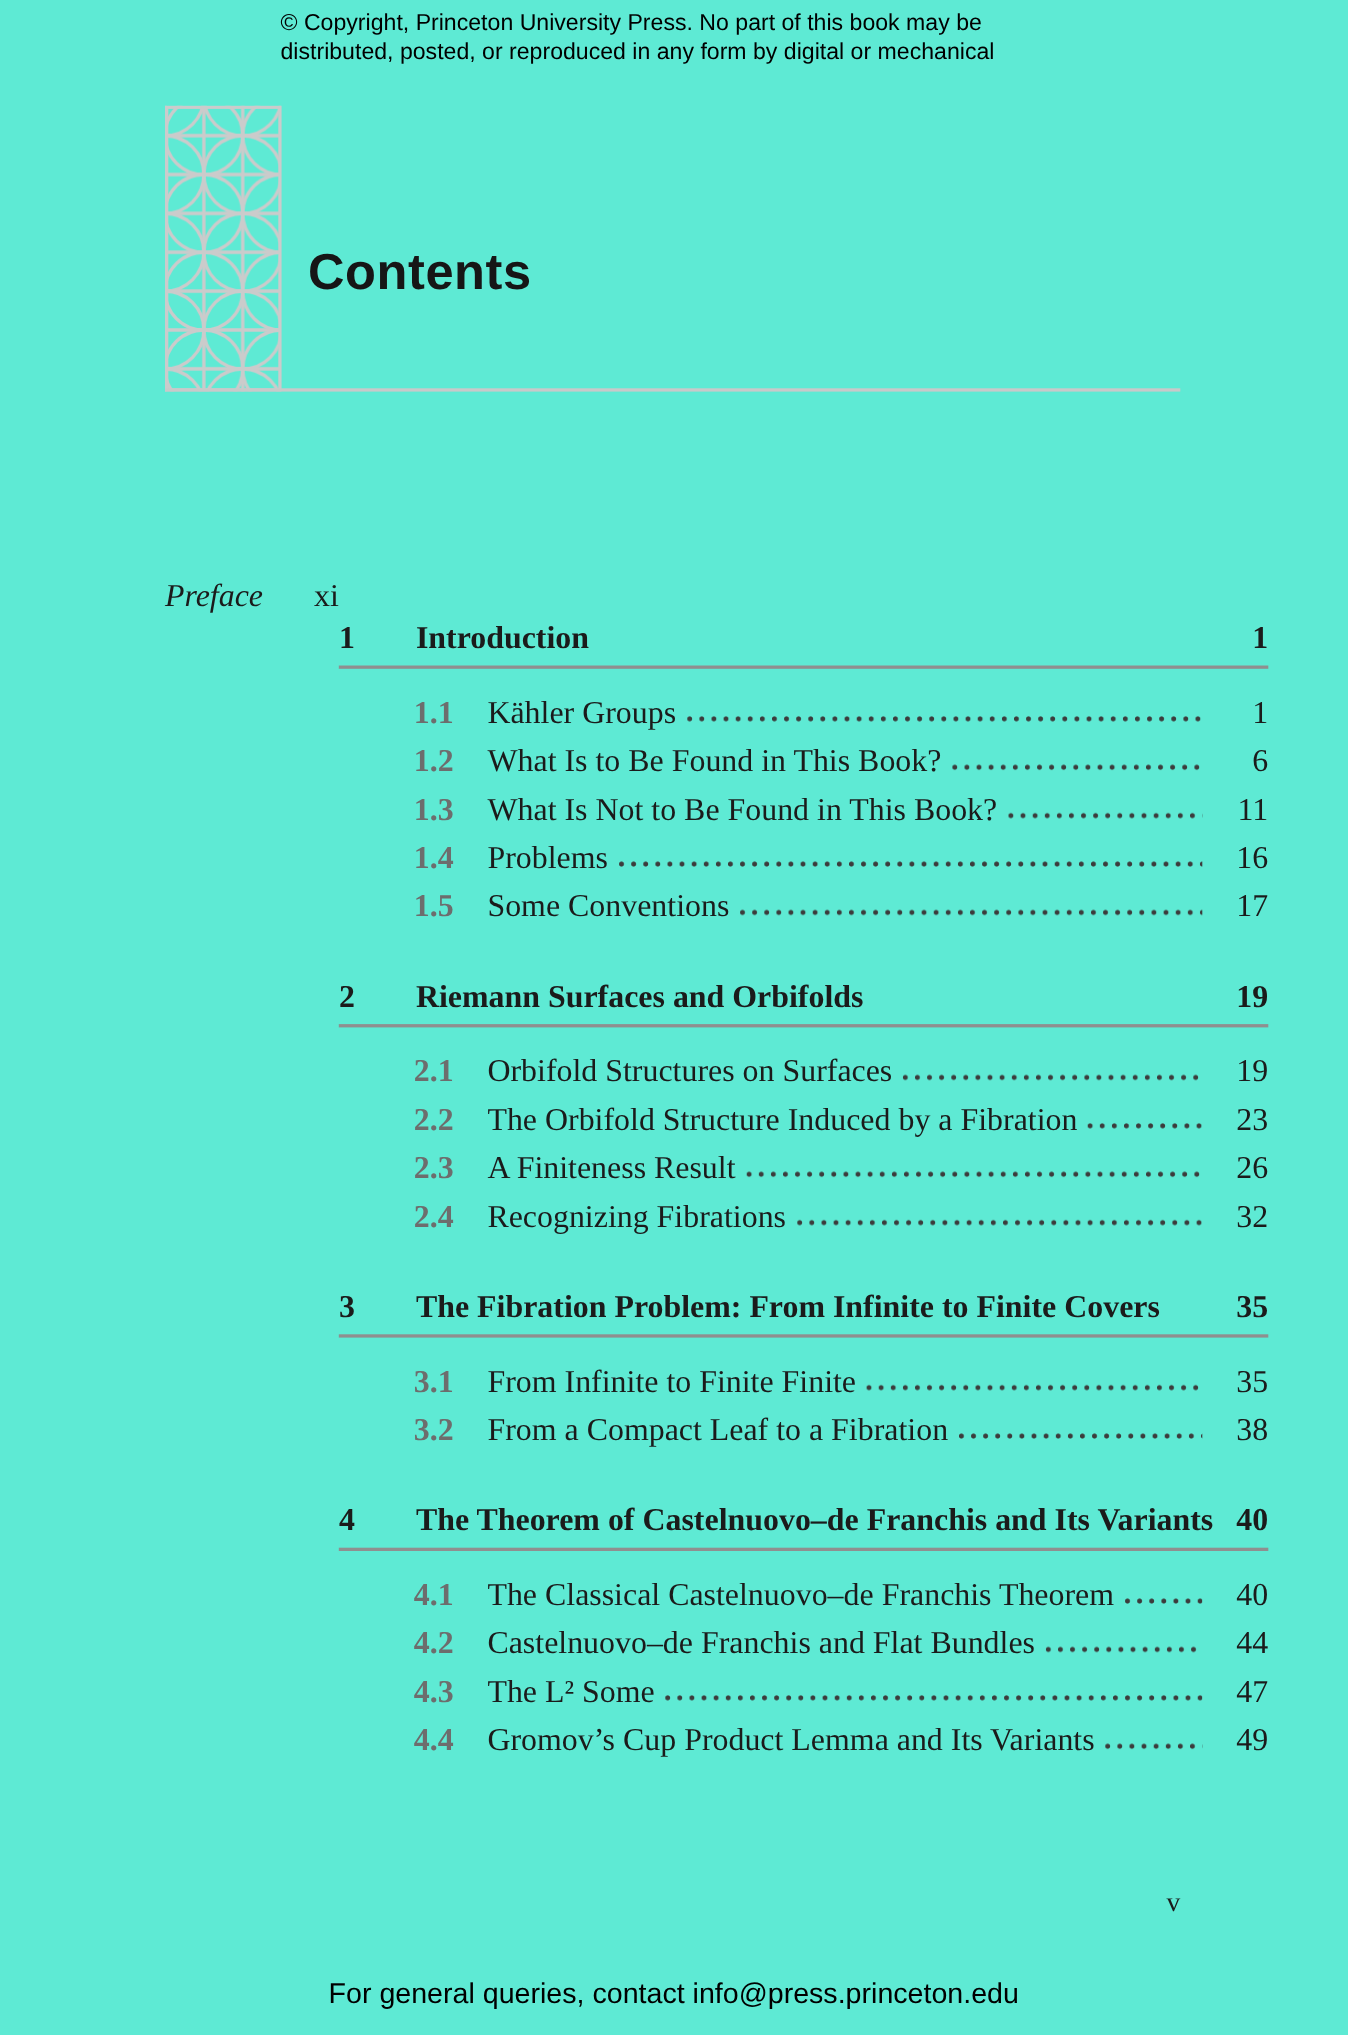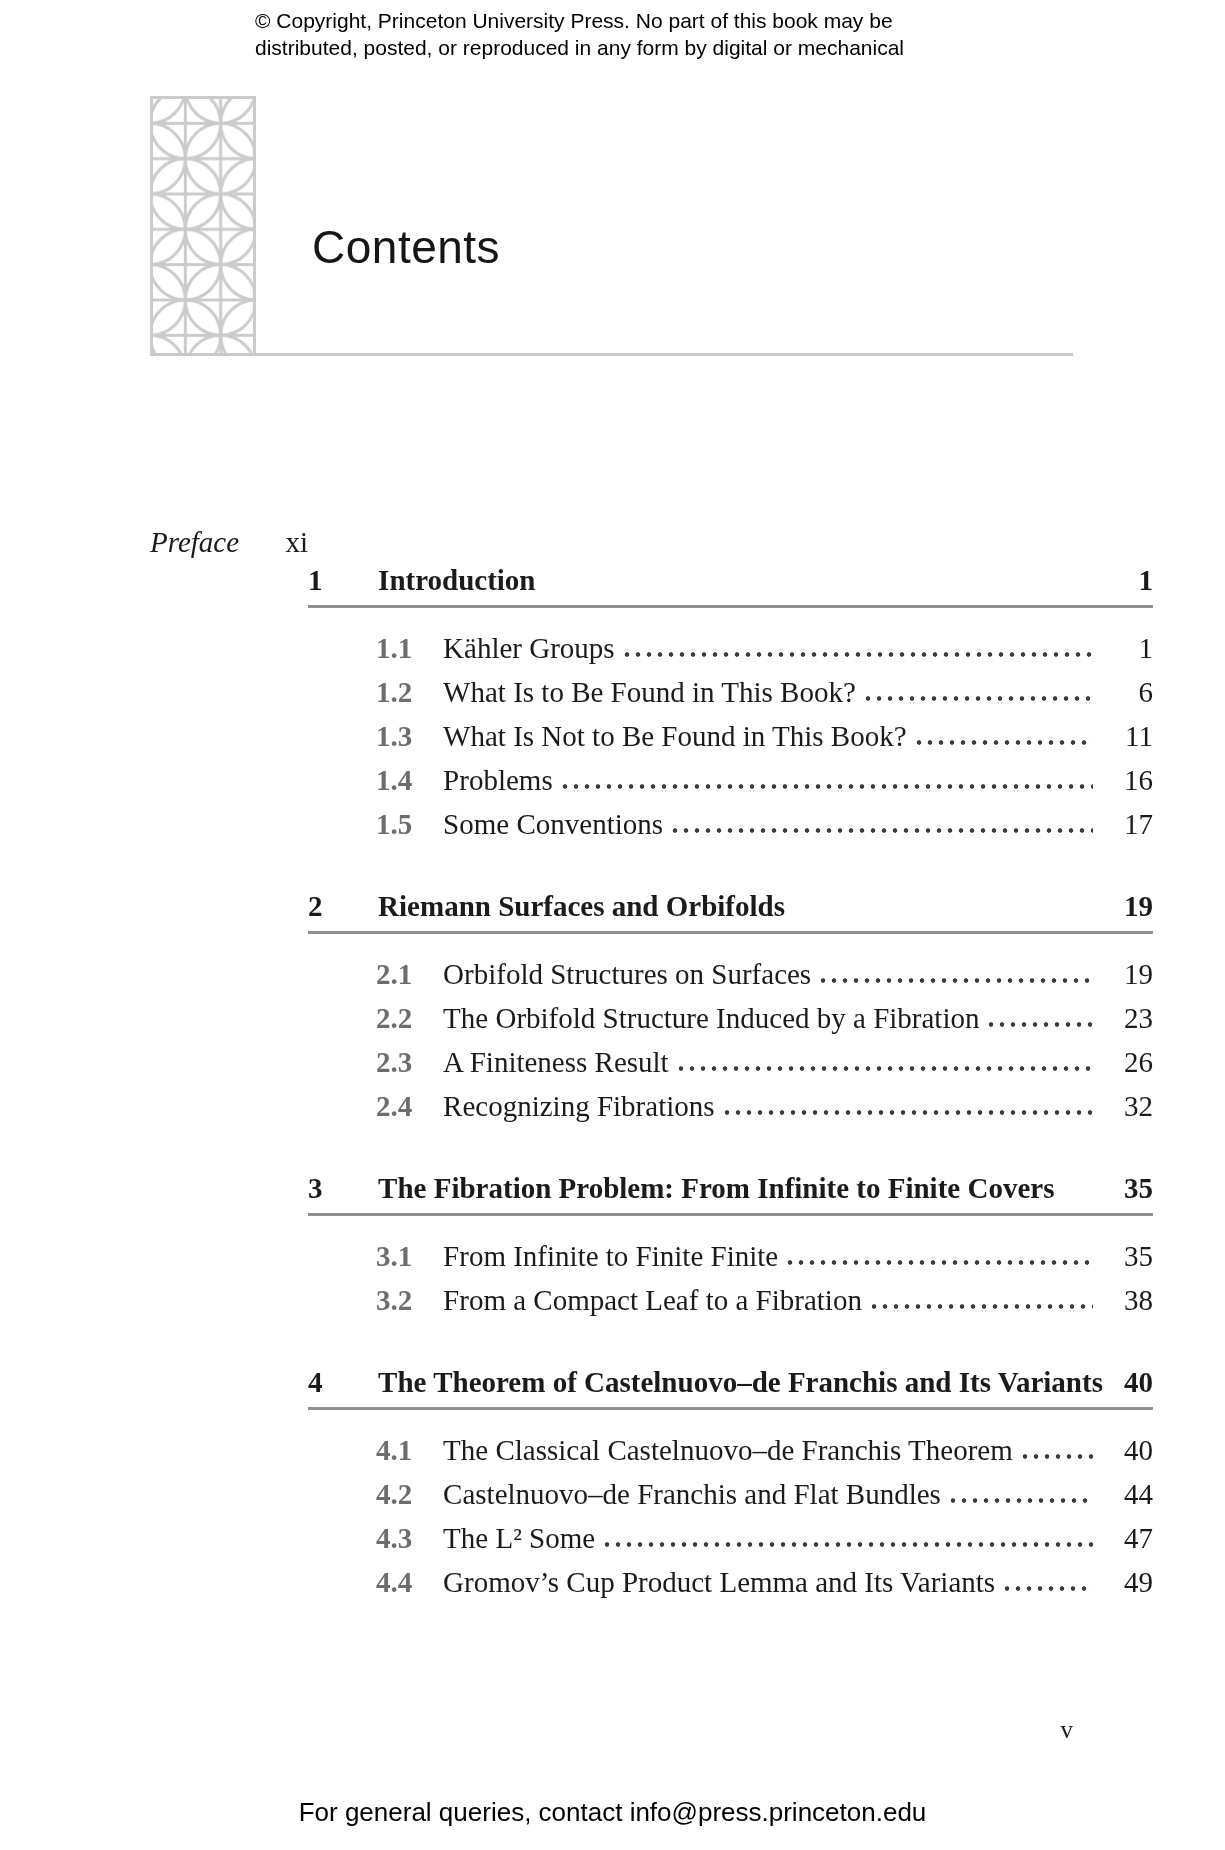--- a/index.html
+++ b/index.html
@@ -1,32 +1,32 @@
 <!DOCTYPE html>
 <html><head>
 <meta charset="utf-8">
 <style>
   html,body { margin:0; padding:0; background:#e8e8e8; }
   .page {
     position:relative; width:1225px; height:1850px; margin:0 auto;
-    background:#ffffff; overflow:hidden;
+    background:#5eead4; overflow:hidden;
     font-family:"Liberation Serif","DejaVu Serif",serif; color:#1b1b1b;
   }
   
   .copyright {
     position:absolute; left:255px; top:7px;
     font-family:"Liberation Sans","DejaVu Sans",sans-serif;
     font-size:21px; line-height:27px; color:#000;
   }
   
   .ornament { position:absolute; left:150px; top:96px; width:106px; height:260px; }
   .contents-title {
-    position:absolute; left:312px; top:220px;
+    position:absolute; left:280px; top:220px;
     font-family:"Liberation Sans","DejaVu Sans",sans-serif;
-    font-weight:400; font-size:46px; letter-spacing:0.5px; color:#161616;text-align:right;
+    font-weight:700; font-size:46px; letter-spacing:0.5px; color:#161616;text-align:right;
   }
   .header-rule { position:absolute; left:150px; top:353px; width:923px; height:3px; background:#c9c9c9; }
   
   .toc { position:absolute; left:150px; top:520px; width:923px; display:flex; flex-direction:row; }
   .row { display:flex; align-items:baseline; height:44px; line-height:44px; font-size:29px; white-space:nowrap; }
   .preface-label { font-style:italic; }
   .chap-block { display:flex; flex-direction:column; margin-top:38px; }
   .chap-row { font-weight:bold; }
   .ch-num { width:70px; }
   .ch-rule { height:3px; background:#8f8f8f; margin-top:3px; }

